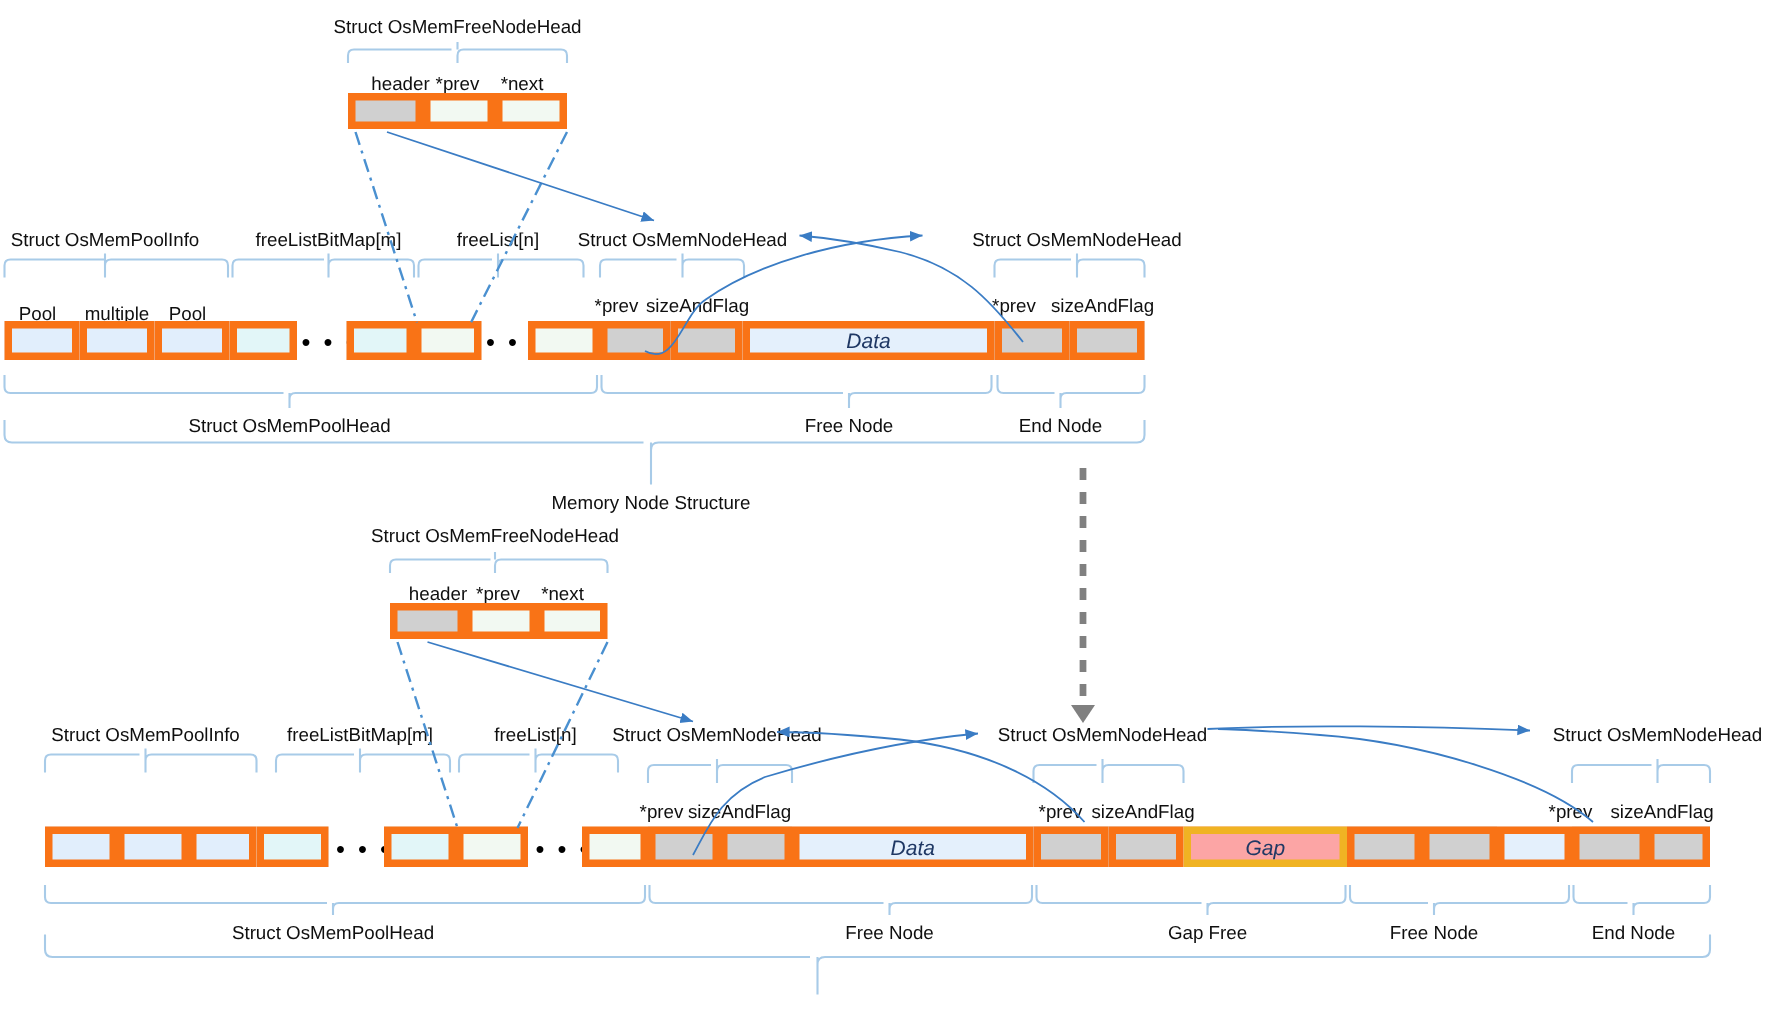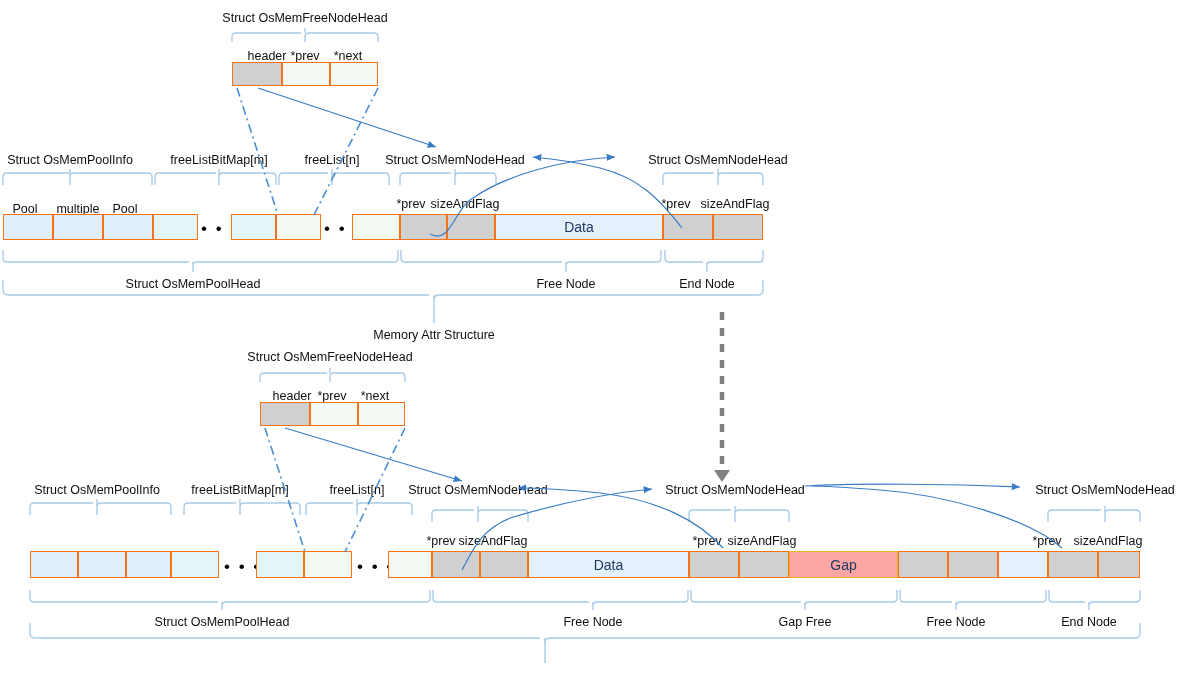--- a/index.html
+++ b/index.html
@@ -21,22 +21,23 @@
     position: absolute;
     font-size: 12.5px;
     color: #0f0f0f;
     white-space: nowrap;
     line-height: 1;
   }
   .lbl.c { transform: translateX(-50%); text-align: center; }
   .cell {
     position: absolute;
     box-sizing: border-box;
-    border: 1px solid #f97316;
+    border: 5px solid #f97316;
     background: #e3effb;
+    font-style: italic;
   }
   .cell.blue     { background: #e1eefc; }
   .cell.cyan     { background: #e2f6f8; }
   .cell.mint     { background: #f2f9f2; }
   .cell.gray     { background: #d0d0d0; }
   .cell.data     { background: #e4f0fc; }
   .cell.gap      { background: #fca5a5; border-color: #f0b323; }
   .cell.lightblue{ background: #e4f0fc; }
   .celltext {
     position: absolute;
@@ -111,21 +112,21 @@
   <div class="cell data" style="left:495px; top:214px; width:168px; height:26px;">
     <span class="celltext">Data</span>
   </div>
   <div class="cell gray" style="left:663px; top:214px; width:50px; height:26px;"></div>
   <div class="cell gray" style="left:713px; top:214px; width:50px; height:26px;"></div>
 
   <div class="lbl c" style="left:193px; top:278px;">Struct OsMemPoolHead</div>
   <div class="lbl c" style="left:566px; top:278px;">Free Node</div>
   <div class="lbl c" style="left:707px; top:278px;">End Node</div>
 
-  <div class="lbl c" style="left:434px; top:329px;">Memory Attr Structure</div>
+  <div class="lbl c" style="left:434px; top:329px;">Memory Node Structure</div>
 
   <div class="lbl c" style="left:330px; top:351px;">Struct OsMemFreeNodeHead</div>
 
   <div class="lbl c" style="left:292px; top:390px;">header</div>
   <div class="lbl c" style="left:332px; top:390px;">*prev</div>
   <div class="lbl c" style="left:375px; top:390px;">*next</div>
 
   <div class="cell gray" style="left:260px; top:402px; width:50px; height:24px;"></div>
   <div class="cell mint" style="left:310px; top:402px; width:48px; height:24px;"></div>
   <div class="cell mint" style="left:358px; top:402px; width:47px; height:24px;"></div>

